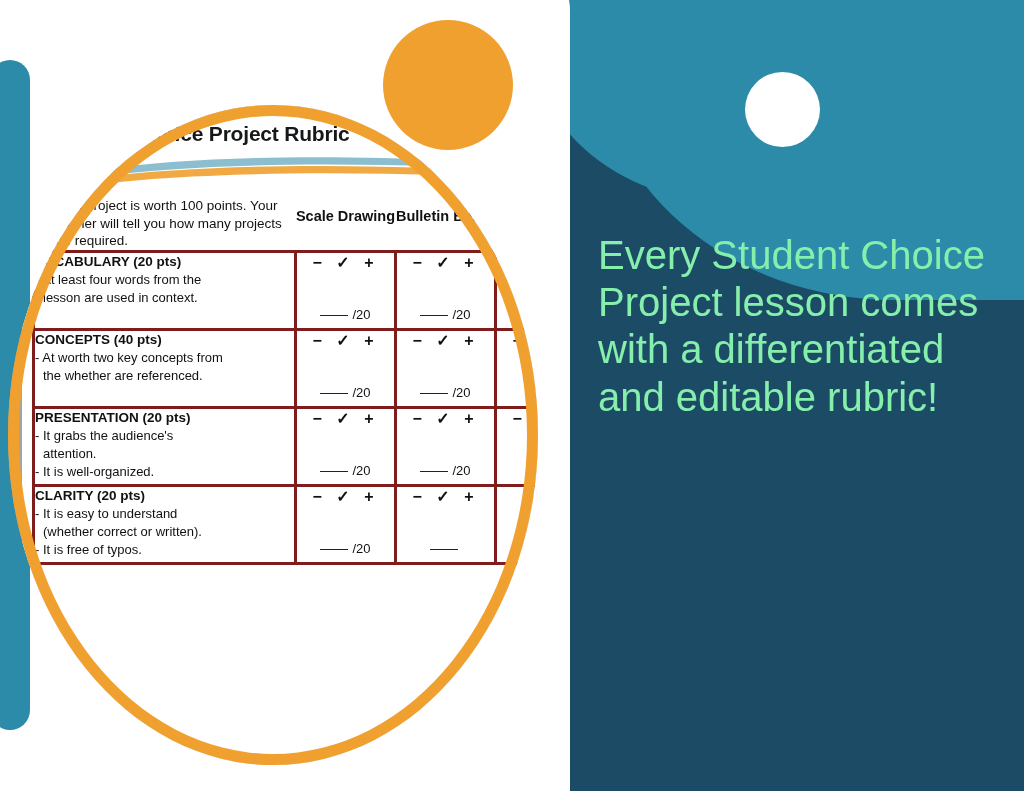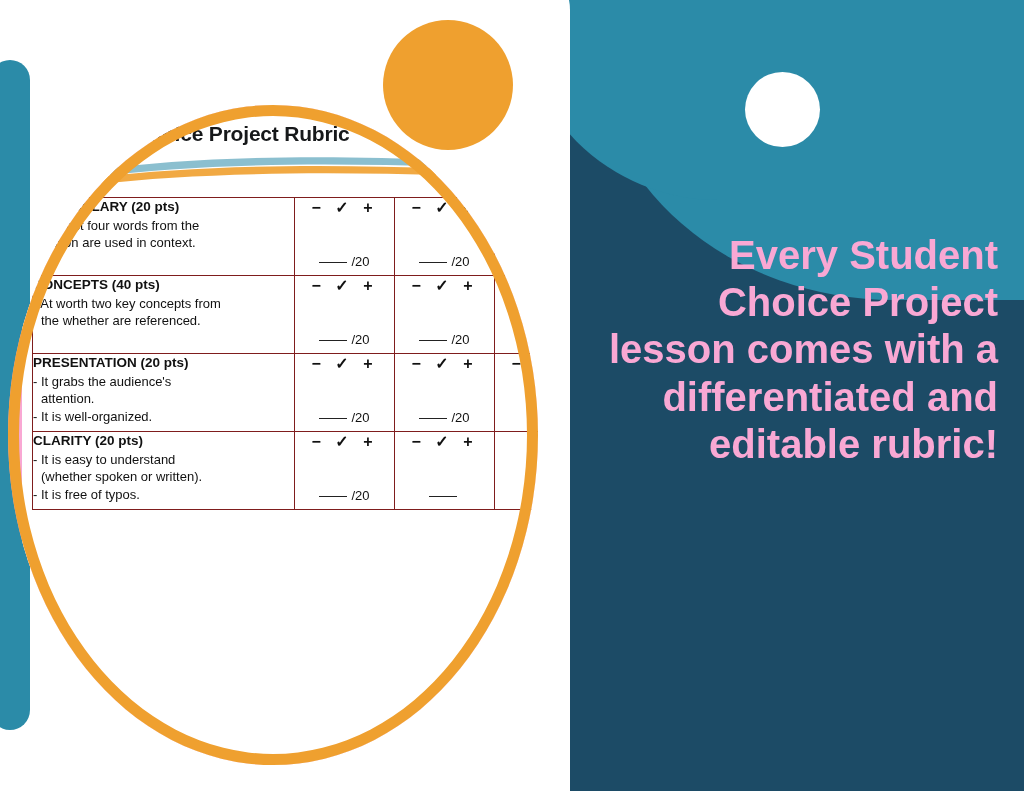--- a/index.html
+++ b/index.html
@@ -87,21 +87,21 @@
     height: 660px;
   }
   .circle-mask {
     position: absolute;
     left: 0;
     top: 0;
     width: 530px;
     height: 660px;
     border-radius: 50% / 50%;
     overflow: hidden;
-    background: #f9a8d4;
+    background: #a3a3a3;
   }
   .circle-ring {
     position: absolute;
     left: 0;
     top: 0;
     width: 530px;
     height: 660px;
     border-radius: 50% / 50%;
     border: 11px solid #efa02f;
     box-sizing: border-box;
@@ -140,21 +140,21 @@
 
   .table {
     position: absolute;
     left: 10px;
     top: 92px;
     width: 500px;
     border-collapse: collapse;
     table-layout: fixed;
   }
   .table td, .table th {
-    border: 1px solid #7f1d1d;
+    border: 3px solid #7f1d1d;
     vertical-align: top;
     padding: 0;
   }
   .col-desc { width: 262px; }
   .col-score { width: 100px; }
 
   .head-cell {
     border: none !important;
     padding: 4px 6px 8px 6px;
     font-size: 13px;
@@ -227,24 +227,24 @@
     position: relative;
     top: -3px;
   }
 
   
   .headline {
     position: absolute;
     left: 598px;
     top: 232px;
     width: 400px;
-    text-align: right;
-    color: #f9a8d4;
+    text-align: left;
+    color: #86efac;
     font-size: 40px;
-    font-weight: bold;
+    font-weight: normal;
     line-height: 1.18;
     letter-spacing: 0px;
   }
 </style>
 </head>
 <body>
 
 <div class="stage">
 
   <div class="teal-blob"></div>
@@ -267,20 +267,26 @@
         </svg>
 
         <table class="table">
           <colgroup>
             <col class="col-desc">
             <col class="col-score">
             <col class="col-score">
             <col class="col-score">
           </colgroup>
           <tbody>
+              <tr>
+            <td class="head-cell intro">Each project is worth 100 points. Your teacher will tell you how many projects are required.</td>
+            <td class="head-cell title-col">Scale Drawing</td>
+            <td class="head-cell title-col">Bulletin Board</td>
+            <td class="head-cell title-col"></td>
+          </tr>
 
           <tr>
             <td class="crit">
               <span class="name">VOCABULARY (20 pts)</span>
               <ul>
                 <li>- At least four words from the</li>
                 <li class="ind">lesson are used in context.</li>
               </ul>
             </td>
             <td class="score-cell">
@@ -337,21 +343,21 @@
             <td class="score-cell">
               <span class="marks">− ✓ +</span>
             </td>
           </tr>
 
           <tr>
             <td class="crit">
               <span class="name">CLARITY (20 pts)</span>
               <ul>
                 <li>- It is easy to understand</li>
-                <li class="ind">(whether spoken or written).</li>
+                <li class="ind">(whether correct or written).</li>
                 <li>- It is free of typos.</li>
               </ul>
             </td>
             <td class="score-cell">
               <span class="marks">− ✓ +</span>
               <span class="blank"><span class="line"></span><span>/20</span></span>
             </td>
             <td class="score-cell">
               <span class="marks">− ✓ +</span>
               <span class="blank"><span class="line"></span></span>

